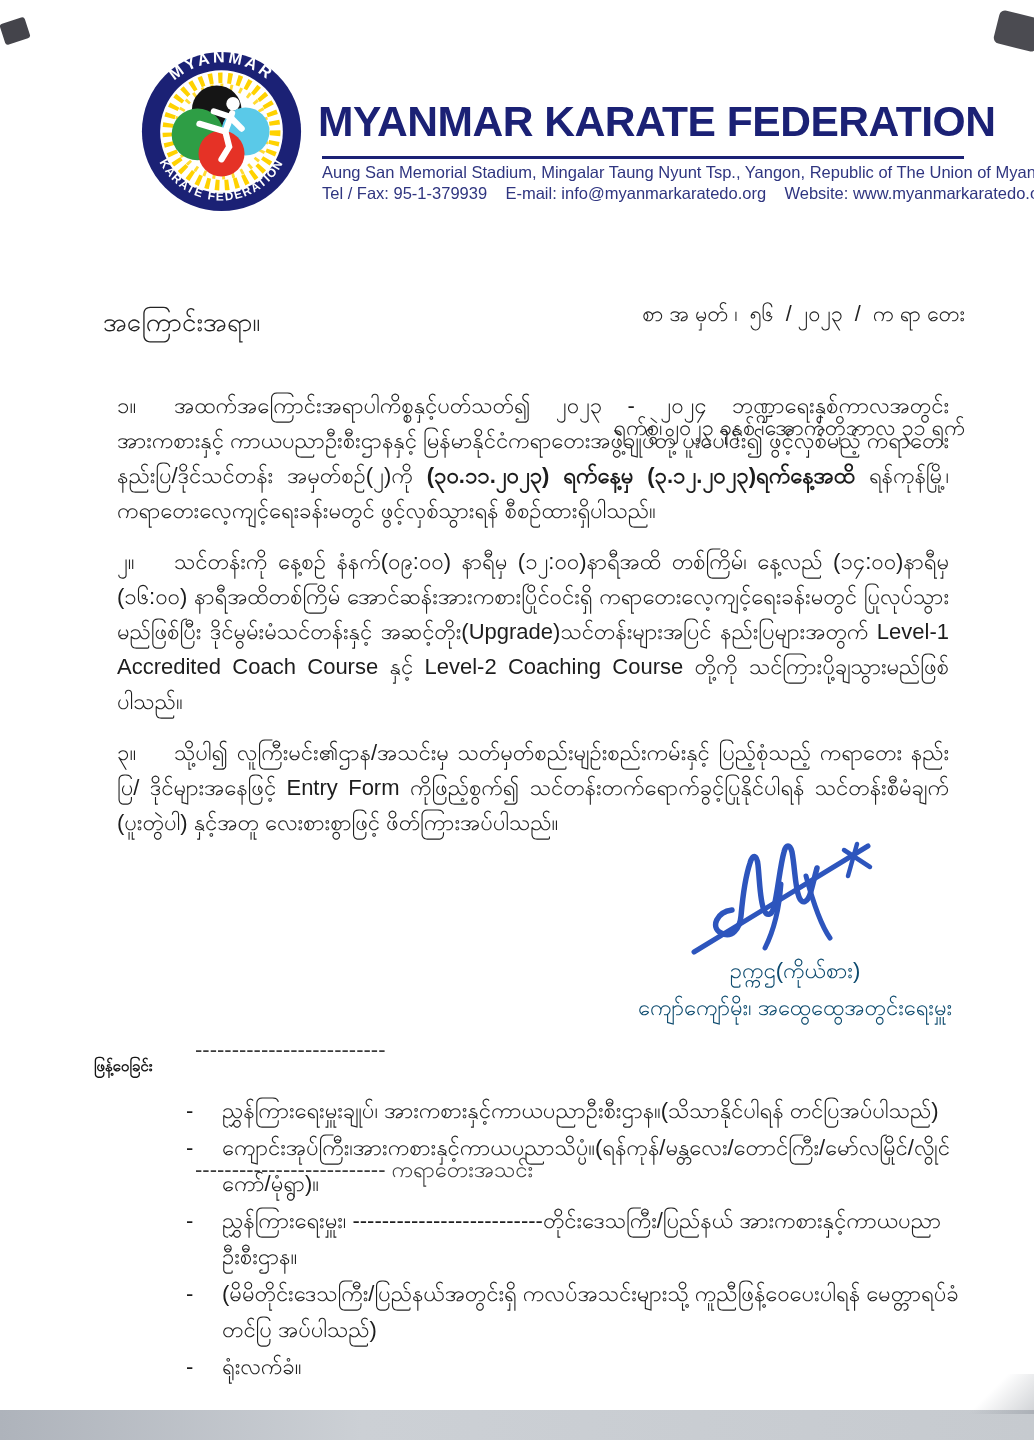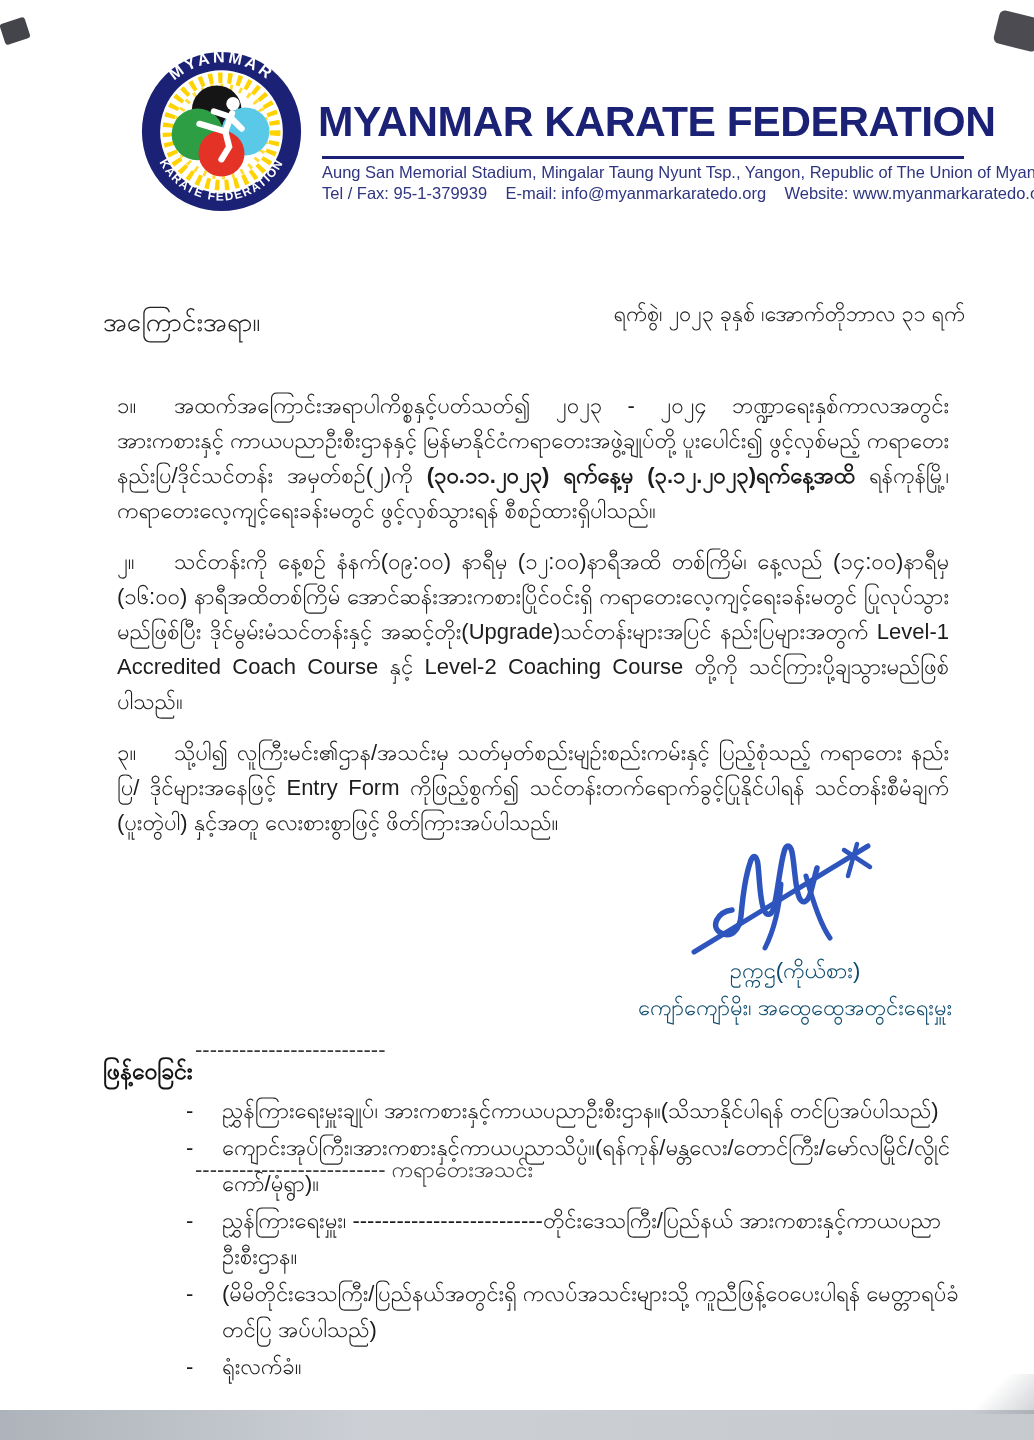--- a/index.html
+++ b/index.html
@@ -23,21 +23,21 @@
   .body-block{position:absolute;left:101px;top:372px;width:864px;font-size:22px;line-height:35px;text-align:justify;color:#1d1d1d;}
   .para{margin:16px;}
   .pnum{display:inline-block;width:57px;}
   .seg-b{font-weight:700;}
   .seg-sm{font-size:22px;}
   
   .sig-svg{position:absolute;left:688px;top:820px;width:190px;height:142px;}
   .signoff{position:absolute;left:600px;top:952px;width:390px;text-align:center;font-size:22px;line-height:37px;color:#0c4a6e;}
   .leftsign{position:absolute;left:195px;top:950px;font-size:22px;line-height:40px;color:#3a3a3a;white-space:pre;}
   
-  .dist-heading{position:absolute;left:103px;top:1056px;font-size:23px;font-weight:700;color:#141414;}
+  .dist-heading{position:absolute;left:94px;top:1056px;font-size:15px;font-weight:700;color:#141414;}
   .dist-list{position:absolute;left:186px;top:1093px;width:800px;font-size:22px;line-height:36.5px;color:#1d1d1d;}
   .dist-item{display:flex;align-items:flex-start;}
   .dist-bullet{flex:none;width:36px;}
   .dist-text{flex:1;}
   
   .art{position:absolute;pointer-events:none;}
   .art-tl{left:2px;top:20px;width:26px;height:22px;background:#23232b;opacity:.85;transform:rotate(-18deg);border-radius:3px;}
   .art-tr{right:-6px;top:14px;width:44px;height:34px;background:#1e1e26;opacity:.8;transform:rotate(14deg);border-radius:6px;}
   .art-bottom{left:0;bottom:0;width:100%;height:30px;background:linear-gradient(to right,#aeb3bb,#ccd0d5 35%,#c6cacf);}
   .art-br{right:0;bottom:26px;width:70px;height:40px;background:linear-gradient(135deg,rgba(0,0,0,0) 40%,rgba(120,126,136,.35));}
@@ -86,20 +86,21 @@
       </text>
     </svg>
   </div>
 
   <div class="org-en">MYANMAR KARATE FEDERATION</div>
   <div class="hdr-rule"></div>
   <div class="hdr-addr">Aung San Memorial Stadium, Mingalar Taung Nyunt Tsp., Yangon, Republic of The Union of Myanmar.</div>
   <div class="hdr-contact">Tel / Fax: 95-1-379939    E-mail: info@myanmarkaratedo.org    Website: www.myanmarkaratedo.org</div>
 
   <div class="ref">
+    <div>စာ အ မှတ် ၊  ၅၆  / ၂၀၂၃  /  က ရာ တေး</div>
     <div>ရက်စွဲ၊ ၂၀၂၃ ခုနှစ် ၊အောက်တိုဘာလ ၃၁ ရက်</div>
   </div>
 
   <div class="subj-label">အကြောင်းအရာ။</div>
 
   <div class="body-block">
     <p class="para"><span class="pnum">၁။</span><span><span>အထက်အကြောင်းအရာပါကိစ္စနှင့်ပတ်သတ်၍  ၂၀၂၃ - ၂၀၂၄ ဘဏ္ဍာရေးနှစ်ကာလအတွင်း အားကစားနှင့် ကာယပညာဦးစီးဌာနနှင့် မြန်မာနိုင်ငံကရာတေးအဖွဲ့ချုပ်တို့ ပူးပေါင်း၍ ဖွင့်လှစ်မည့် ကရာတေး နည်းပြ/ဒိုင်သင်တန်း အမှတ်စဉ်(၂)ကို </span><span class="seg-b">(၃၀.၁၁.၂၀၂၃) ရက်နေ့မှ (၃.၁၂.၂၀၂၃)ရက်နေ့အထိ</span><span> ရန်ကုန်မြို့၊ ကရာတေးလေ့ကျင့်ရေးခန်းမတွင် ဖွင့်လှစ်သွားရန် စီစဉ်ထားရှိပါသည်။</span></span></p>
     <p class="para"><span class="pnum">၂။</span><span><span>သင်တန်းကို နေ့စဉ် နံနက်(၀၉:၀၀) နာရီမှ (၁၂:၀၀)နာရီအထိ တစ်ကြိမ်၊ နေ့လည် (၁၄:၀၀)နာရီမှ (၁၆:၀၀) နာရီအထိတစ်ကြိမ်  အောင်ဆန်းအားကစားပြိုင်ဝင်းရှိ  ကရာတေးလေ့ကျင့်ရေးခန်းမတွင်  ပြုလုပ်သွားမည်ဖြစ်ပြီး ဒိုင်မွမ်းမံသင်တန်းနှင့် အဆင့်တိုး(Upgrade)သင်တန်းများအပြင် နည်းပြများအတွက် Level-1 Accredited Coach Course နှင့် Level-2 Coaching Course တို့ကို သင်ကြားပို့ချသွားမည်ဖြစ်ပါသည်။</span></span></p>
     <p class="para"><span class="pnum">၃။</span><span><span>သို့ပါ၍ လူကြီးမင်း၏ဌာန/အသင်းမှ သတ်မှတ်စည်းမျဉ်းစည်းကမ်းနှင့် ပြည့်စုံသည့် ကရာတေး နည်းပြ/ ဒိုင်များအနေဖြင့် Entry Form ကိုဖြည့်စွက်၍ သင်တန်းတက်ရောက်ခွင့်ပြုနိုင်ပါရန် သင်တန်းစီမံချက် (ပူးတွဲပါ) နှင့်အတူ လေးစားစွာဖြင့် ဖိတ်ကြားအပ်ပါသည်။</span></span></p>
   </div>

